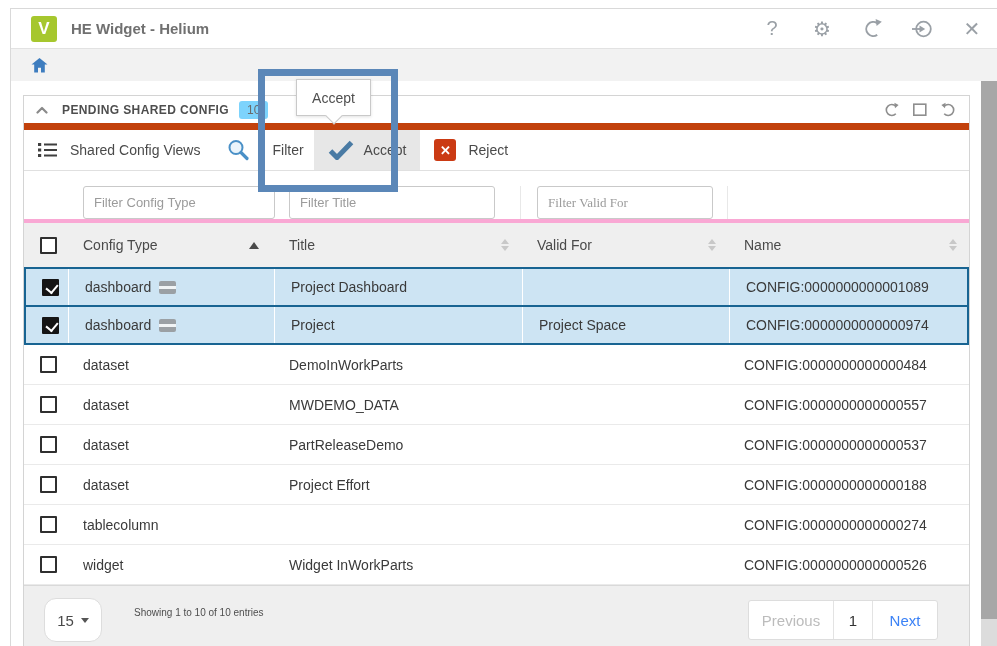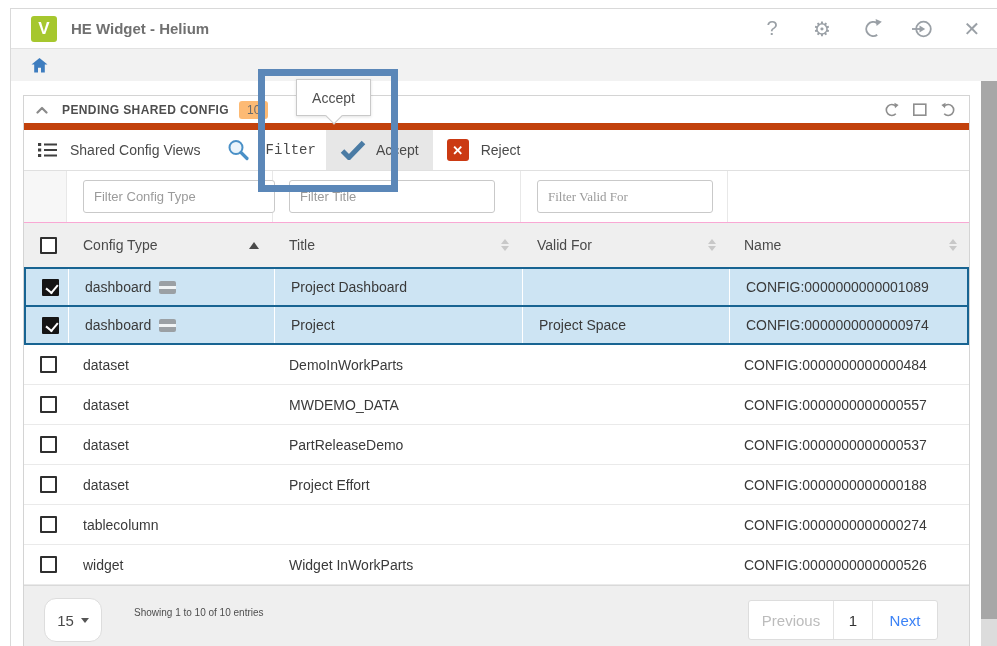--- a/index.html
+++ b/index.html
@@ -28,39 +28,39 @@
   .content { position:absolute; left:0; top:72px; width:100%; height:566px; background:#fff; }
   .scrollbar { position:absolute; right:0; top:0; width:16px; height:100%; background:#dcdcdc; }
   .scroll-thumb { position:absolute; top:0; left:0; width:100%; height:538px; background:#a7a7a7; }
 
   
   .panel { position:absolute; left:12px; top:14px; width:947px; height:552px;
            border:1px solid #d4d4d4; background:#fff; }
   .p-header { height:34px; display:flex; align-items:center; padding:0 12px;
               border-bottom:7px solid #c2410c; }
   .p-title { margin-left:14px; font-size:12px; font-weight:bold; color:#4e4e4e; letter-spacing:.4px; }
-  .badge { margin-left:10px; background:#fdba74; color:#6a6a6a; font-size:12px;
+  .badge { margin-left:10px; background:#7dd3fc; color:#6a6a6a; font-size:12px;
            padding:2px 8px; border-radius:3px; }
   .p-header-icons { margin-left:auto; display:flex; gap:13px; align-items:center; }
   .ph-icon { display:flex; cursor:pointer; }
 
   
   .p-toolbar { height:41px; display:flex; align-items:center; border-bottom:1px solid #e0e0e0;
                padding-left:14px; font-size:14px; color:#4a4a4a; }
   .views-label { margin-left:12px; }
   .mag { margin-left:26px; display:flex; }
-  .filter-label { margin-left:15px;font-family:Liberation Mono, monospace; }
+  .filter-label { margin-left:22px; }
   .accept-btn { margin-left:10px; align-self:stretch; display:flex; align-items:center; gap:10px;
                 background:#e7e7e7; padding:0 14px; cursor:pointer; }
   .reject-btn { margin-left:14px; display:flex; align-items:center; gap:12px; cursor:pointer; }
   .reject-icon { width:22px; height:22px; background:#cb3a13; border-radius:3px; color:#fff;
                  display:flex; align-items:center; justify-content:center; font-size:13px; font-weight:bold; }
 
   
-  .f-row { height:52px; display:flex; border-bottom:1px solid #f9a8d4; }
+  .f-row { height:52px; display:flex; border-bottom:4px solid #f9a8d4;align-items:flex-end; }
   .f-cell { border-right:1px solid #e8e8e8; display:flex; align-items:center; }
   .f-cell:last-child { border-right:none; }
   .fc-check { width:43px; background:#f7f7f7; }
   .fc-type { width:206px; } .fc-title { width:248px; } .fc-valid { width:207px;font-family:Liberation Serif, serif; } .fc-name { flex:1; }
   .f-cell input { margin-left:16px; height:33px; border:1px solid #c9c9c9; border-radius:3px;
                   padding:0 10px; font-size:13px; color:#444; font-family:inherit; outline:none; }
   .f-cell input::placeholder { color:#9b9b9b; }
   .fc-type input { width:192px; } .fc-title input { width:206px; } .fc-valid input { width:176px; }
 
   

